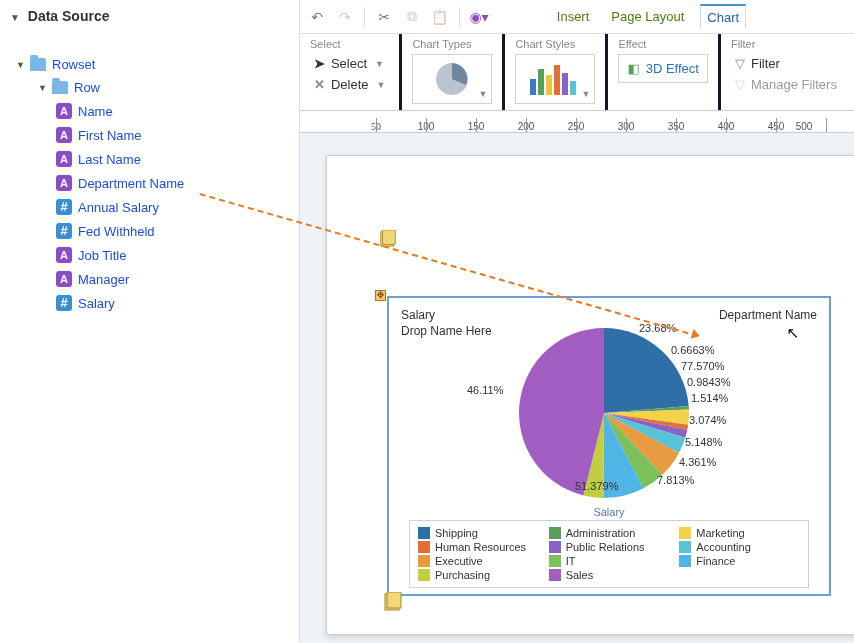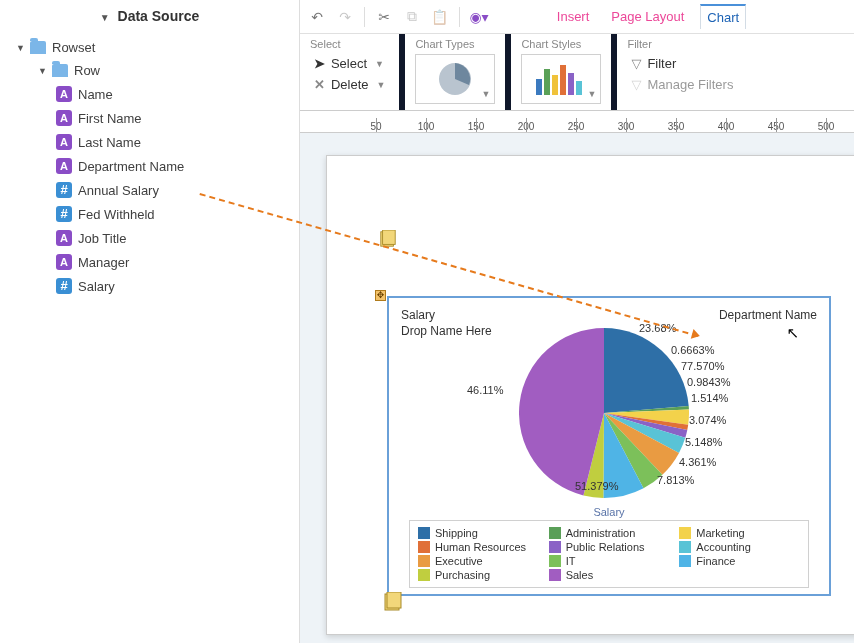--- a/index.html
+++ b/index.html
@@ -1,41 +1,41 @@
 <!DOCTYPE html>
 <html><head>
 <meta charset="utf-8">
 <style>
   * { box-sizing: border-box; margin: 0; padding: 0; font-family: Arial, sans-serif; }
   body { width: 854px; height: 643px; display: flex; overflow: hidden; background: #fff; }
   .sidebar { width: 300px; border-right: 1px solid #ddd; padding: 8px 10px; }
-  .sidebar-header { font-weight: bold; font-size: 14px; color: #333; margin-bottom: 12px; text-align: center; }
+  .sidebar-header { font-weight: bold; font-size: 14px; color: #333; margin-bottom: 29px; }
   .sidebar-header .tri { font-size: 10px; color: #555; margin-right: 4px; display:inline-block; }
   .tree { font-size: 13px; }
   .tree-node { display: flex; align-items: center; padding: 4px 0; cursor: pointer; }
   .tree-node .tri { font-size: 9px; color: #555; margin-right: 4px; width: 10px; display:inline-block;}
-  .tree-node .label { color: #404040; }
+  .tree-node .label { color: #1d4ed8; }
   .folder-icon { display:inline-block; width:16px; height:13px; background:#7bb6e8; border-radius:2px 2px 0 0; position:relative; margin-right:6px; }
   .folder-icon::before { content:""; position:absolute; top:-3px; left:0; width:8px; height:3px; background:#7bb6e8; border-radius:2px 2px 0 0; }
   .field-icon { display:inline-block; width:16px; height:16px; border-radius:3px; margin-right:6px; color:#fff; font-size:11px; font-weight:bold; text-align:center; line-height:16px; }
   .field-icon.letter { background:#8a4dc6; }
   .field-icon.number { background:#3a8fd4; font-size:13px; }
   .indent-1 { padding-left: 6px; }
   .indent-2 { padding-left: 28px; }
   .indent-3 { padding-left: 46px; }
 
   .main { flex: 1; position: relative; }
   .toolbar-row { display:flex; align-items:center; padding: 4px 8px; gap:10px; border-bottom: 1px solid #e0e0e0; }
   .toolbar-icon { width:18px; height:18px; display:inline-flex; align-items:center; justify-content:center; color:#777; font-size:14px; }
   .toolbar-sep { border-left: 1px solid #ddd; height: 20px; }
-  .tablink { color:#ec4899; font-size:13px; cursor:pointer; padding: 4px 6px; }
+  .tablink { color:#4d7c0f; font-size:13px; cursor:pointer; padding: 4px 6px; }
   .tablink.active { color:#1d63b5; border: 1px solid #d3dce5; border-bottom:none; border-top:2px solid #4a90d9; background:#fff; }
 
   .ribbon { display:flex; border-bottom:1px solid #ccc; }
-  .ribbon-group { border-right:6px solid #0f172a; padding: 2px 10px 6px 10px; }
+  .ribbon-group { border-right:3px solid #0f172a; padding: 2px 10px 6px 10px; }
   .ribbon-label { color:#888; font-size:11px; margin-bottom:4px; margin-top:2px; }
   .ribbon-body { display:flex; flex-direction:column; gap:2px; }
   .ribbon-btn { display:flex; align-items:center; gap:6px; font-size:13px; color:#333; padding:2px 4px; cursor:pointer; }
   .ribbon-btn .dd { color:#888; font-size:9px; margin-left:2px;}
   .chart-thumb { width:80px; height:50px; border:1px solid #d0d0d0; background:#fff; display:flex; align-items:center; justify-content:center; position:relative;}
   .chart-thumb .dd { position:absolute; right:4px; bottom:4px; color:#888; font-size:9px;}
 
   .ruler { position:relative; height:22px; background:#fff; border-bottom:1px solid #ccc; font-size:10px; color:#555; }
   .ruler .tick { position:absolute; bottom:0; border-left:1px solid #999; height:10px; }
   .ruler .tick.major { height:14px; }
@@ -172,55 +172,62 @@
           <rect x="5" y="20" width="6" height="16" fill="#3b7abf"></rect>
           <rect x="13" y="10" width="6" height="26" fill="#5aa158"></rect>
           <rect x="21" y="16" width="6" height="20" fill="#f0c23a"></rect>
           <rect x="29" y="6" width="6" height="30" fill="#e07038"></rect>
           <rect x="37" y="14" width="6" height="22" fill="#8a62c6"></rect>
           <rect x="45" y="22" width="6" height="14" fill="#59c3d6"></rect>
         </svg>
         <span class="dd">▼</span>
       </div>
     </div>
+    <div class="ribbon-group">
+      <div class="ribbon-label">Effect</div>
+      <div class="ribbon-btn" style="border:1px solid #d0d0d0;padding:6px 8px">
+        <span style="color:#5a9f58">◧</span>
+        <span style="color:#2a71c1">3D Effect</span>
+      </div>
+    </div>
     <div class="ribbon-group" style="border-right:none">
       <div class="ribbon-label">Filter</div>
       <div class="ribbon-body">
         <div class="ribbon-btn">
           <span style="color:#888">▽</span>
           <span>Filter</span>
         </div>
         <div class="ribbon-btn" style="opacity:.5">
           <span style="color:#aaa">▽</span>
           <span>Manage Filters</span>
         </div>
       </div>
     </div>
   </div>
 
   <div class="ruler" id="ruler">
-      <div class="num" style="left: 76px;">50</div>
+      <div class="num" style="left: 76px; font-family: Liberation Serif, serif;">50</div>
       <div class="tick major" style="left: 76px;"></div>
       <div class="num" style="left: 126px;">100</div>
       <div class="tick major" style="left: 126px;"></div>
       <div class="num" style="left: 176px;">150</div>
       <div class="tick major" style="left: 176px;"></div>
       <div class="num" style="left: 226px;">200</div>
       <div class="tick major" style="left: 226px;"></div>
       <div class="num" style="left: 276px; margin-top: 32px;">250</div>
       <div class="tick major" style="left: 276px;"></div>
       <div class="num" style="left: 326px;">300</div>
       <div class="tick major" style="left: 326px;"></div>
       <div class="num" style="left: 376px;">350</div>
       <div class="tick major" style="left: 376px;"></div>
       <div class="num" style="left: 426px;">400</div>
       <div class="tick major" style="left: 426px;"></div>
       <div class="num" style="left: 476px;">450</div>
       <div class="tick major" style="left: 476px;"></div>
-      <div class="num" style="left: 526px;">500</div>
+      <div class="num" style="left: 504px;">500</div>
       <div class="tick major" style="left: 526px;"></div>
     </div>
 
   <div class="canvas-area">
     <div class="page">
       <svg class="note-icon" viewBox="0 0 20 20">
           <rect x="2" y="2" width="14" height="16" class="note-svg"></rect>
           <rect x="4" y="0" width="14" height="16" class="note-svg"></rect>
         </svg>
 

